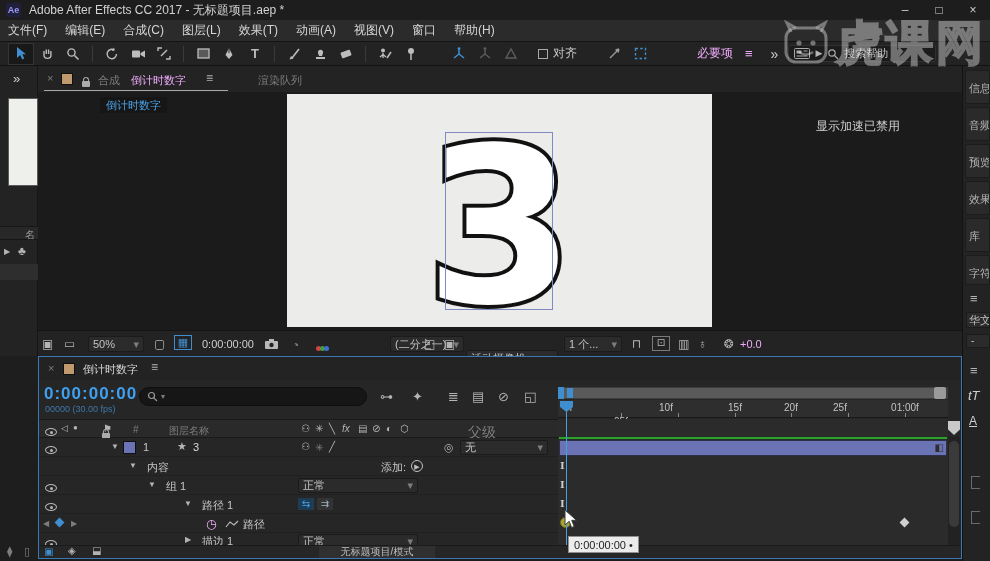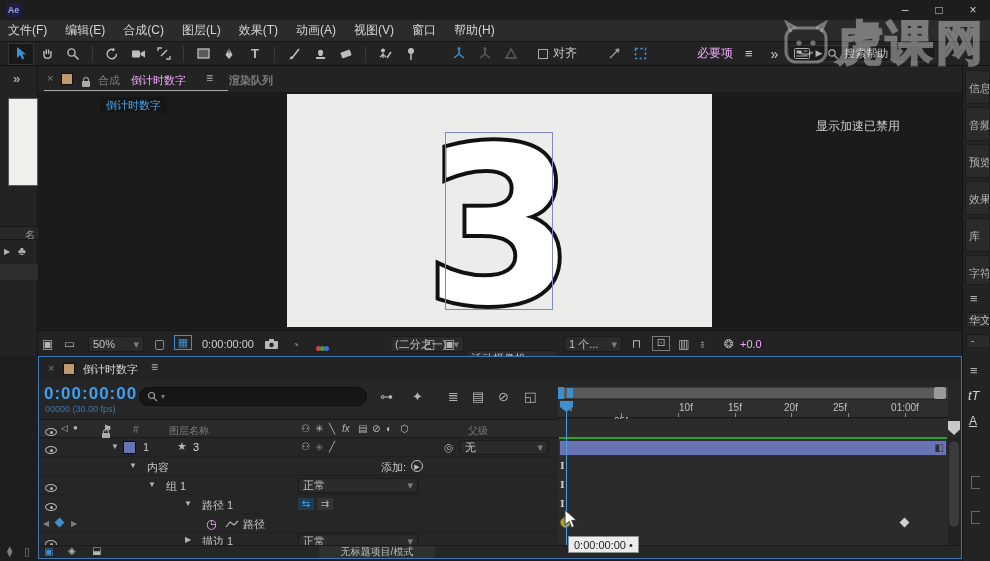--- a/index.html
+++ b/index.html
@@ -49,20 +49,21 @@
            padding:0 5px;z-index:40;}
   svg{display:block;}
 </style>
 </head>
 <body>
 
 <div class="app">
 
   <div class="abs titlebar">
     <span class="ae-logo">Ae</span>
+    <span style="font-size:12px;color:#d2d2d2;">Adobe After Effects CC 2017 - 无标题项目.aep *</span>
     <span style="flex:1"></span>
     <span class="win-btn">–</span>
     <span class="win-btn">□</span>
     <span class="win-btn">×</span>
   </div>
 
   <div class="abs menubar">
     <span>文件(F)</span>
     <span>编辑(E)</span>
     <span>合成(C)</span>
@@ -224,21 +225,21 @@
   <div class="abs panel" style="left:38px;top:66px;width:924px;height:290px;">
 
     <div class="abs" style="left:0;top:0;width:924px;height:26px;background:#232323;">
       <span class="abs dim" style="left:9px;top:6px;font-size:11px;">×</span>
       <span class="abs swatch" style="left:23px;top:7px;width:12px;height:12px;background:#c09a6e;"></span>
       <span class="abs lockic" style="left:44px;top:10px;"></span>
       <span class="abs tabname dim" style="left:60px;top:7px;">合成</span>
       <span class="abs tabname blue" style="left:93px;top:7px;">倒计时数字</span>
       <span class="abs ico" style="left:168px;top:6px;font-size:12px;">≡</span>
       <div class="abs" style="left:6px;top:24px;width:184px;height:1px;background:#a8a8a8;"></div>
-      <span class="abs tabname dim" style="left:191px;top:7px;font-weight:bold;">渲染队列</span>
+      <span class="abs tabname dim" style="left:220px;top:7px;">渲染队列</span>
     </div>
 
     <div class="abs" style="left:0;top:26px;width:924px;height:238px;background:#1b1b1b;overflow:hidden;">
       <div class="abs chip" style="left:62px;top:5px;height:16px;">倒计时数字</div>
       <span class="abs" style="right:62px;top:26px;font-size:12px;color:#cfcfcf;">显示加速已禁用</span>
 
       <div class="abs" style="left:249px;top:2px;width:425px;height:233px;background:#ecedea;">
         <svg class="abs" style="left:128px;top:18px;" width="170" height="210">
           <text x="85" y="190" text-anchor="middle" font-size="215" font-weight="bold" font-family="DejaVu Sans, sans-serif" fill="#ffffff" stroke="#111111" stroke-width="8" paint-order="stroke">3</text>
         </svg>
@@ -334,21 +335,21 @@
 
     <div class="abs" style="left:519px;top:30px;width:390px;height:12px;background:#3d3d3d;">
       <div class="abs" style="left:2px;top:1px;width:384px;height:10px;background:#5a5a5a;"></div>
       <div class="abs" style="left:0;top:0;width:6px;height:12px;background:#3f8fd0;"></div>
       <div class="abs" style="left:9px;top:1px;width:6px;height:10px;background:#3f8fd0;"></div>
       <div class="abs" style="left:376px;top:0;width:12px;height:12px;background:#9a9a9a;border-radius:2px;"></div>
     </div>
     <div class="abs" style="left:519px;top:43px;width:390px;height:18px;background:#2e2e2e;border-bottom:1px solid #191919;">
       <span class="tick" style="left:10px;top:2px;">0f</span>
       <span class="tick" style="left:63px;top:16px;">05f</span>
-      <span class="tick" style="left:128px;top:2px;">10f</span>
+      <span class="tick" style="left:108px;top:2px;">10f</span>
       <span class="tick" style="left:177px;top:2px;">15f</span>
       <span class="tick" style="left:233px;top:2px;">20f</span>
       <span class="tick" style="left:282px;top:2px;">25f</span>
       <span class="tick" style="left:347px;top:2px;">01:00f</span>
       <span class="tickline" style="left:63px;"></span>
         <span class="tickline" style="left:120px;"></span>
       <span class="tickline" style="left:177px;"></span>
         <span class="tickline" style="left:233px;"></span>
       <span class="tickline" style="left:290px;"></span>
         <span class="tickline" style="left:347px;"></span>
@@ -363,21 +364,21 @@
       <span class="abs dim" style="left:94px;top:4px;font-size:10px;">#</span>
       <span class="abs dim" style="left:130px;top:4px;font-size:10px;">图层名称</span>
       <span class="abs ico" style="left:262px;top:4px;font-size:10px;">⚇</span>
       <span class="abs ico" style="left:276px;top:4px;font-size:10px;">✳</span>
       <span class="abs ico" style="left:290px;top:4px;font-size:10px;">╲</span>
       <span class="abs ico" style="left:303px;top:4px;font-size:10px;font-style:italic;">fx</span>
       <span class="abs ico" style="left:319px;top:4px;font-size:10px;">▤</span>
       <span class="abs ico" style="left:333px;top:4px;font-size:10px;">⊘</span>
       <span class="abs ico" style="left:347px;top:4px;font-size:10px;">◐</span>
       <span class="abs ico" style="left:361px;top:4px;font-size:10px;">⬡</span>
-      <span class="abs dim" style="left:429px;top:4px;font-size:10px;">父级</span>
+      <span class="abs dim" style="left:429px;top:4px;font-size:14px;">父级</span>
     </div>
 
     <div class="abs" style="left:519px;top:62px;width:390px;height:126px;background:#2b2b2b;"></div>
 
     <div class="abs" style="left:909px;top:64px;width:12px;height:14px;background:#c9c9c9;clip-path:polygon(0 0,100% 0,100% 60%,50% 100%,0 60%);"></div>
 
     <div class="abs" style="left:0;top:81px;width:519px;height:19px;background:#262626;border-bottom:1px solid #202020;">
       <span class="abs eyeic" style="left:6px;top:5px;"></span>
       <span class="abs ico" style="left:72px;top:5px;font-size:8px;">▼</span>
       <span class="abs swatch" style="left:84px;top:3px;width:13px;height:13px;background:#6a74b5;"></span>

